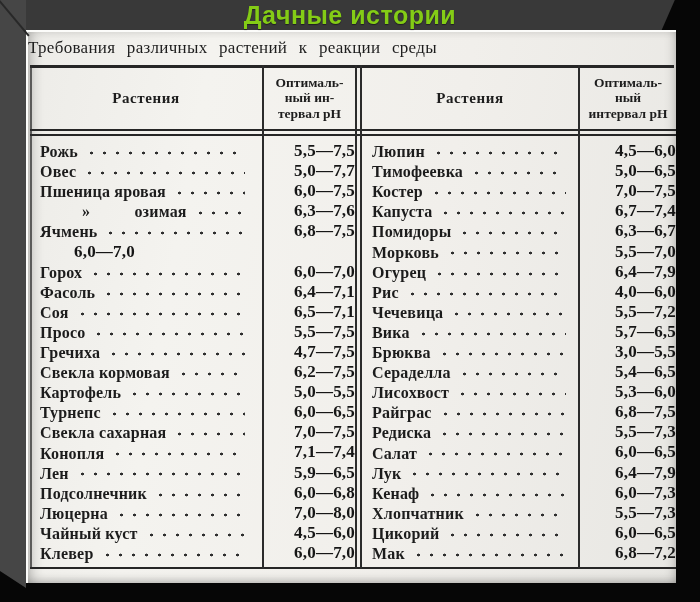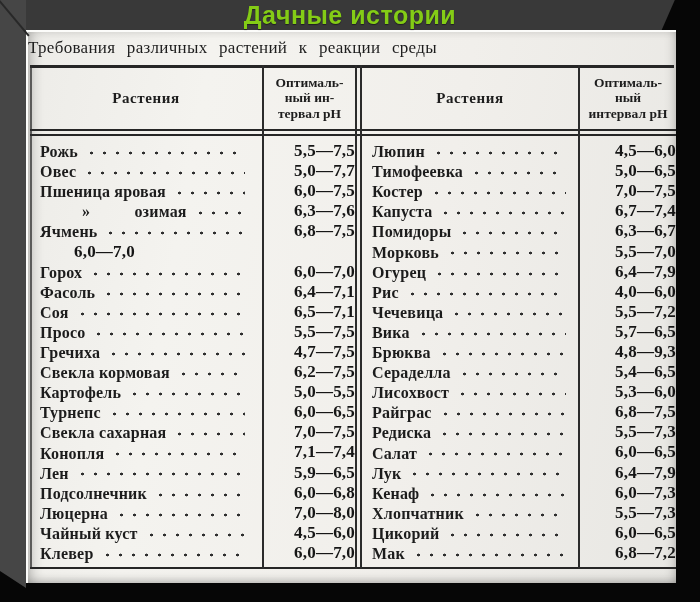--- a/index.html
+++ b/index.html
@@ -334,21 +334,21 @@
           <span class="pname">Вика</span>
           <span class="leader"></span>
         </span>
         <span class="pval">5,7—6,5</span>
       </div>
       <div class="trow">
         <span class="namecell">
           <span class="pname">Брюква</span>
           <span class="leader"></span>
         </span>
-        <span class="pval">4,8—9,3</span>
+        <span class="pval">3,0—5,5</span>
       </div>
       <div class="trow">
         <span class="namecell">
           <span class="pname">Сераделла</span>
           <span class="leader"></span>
         </span>
         <span class="pval">5,4—6,5</span>
       </div>
       <div class="trow">
         <span class="namecell">

